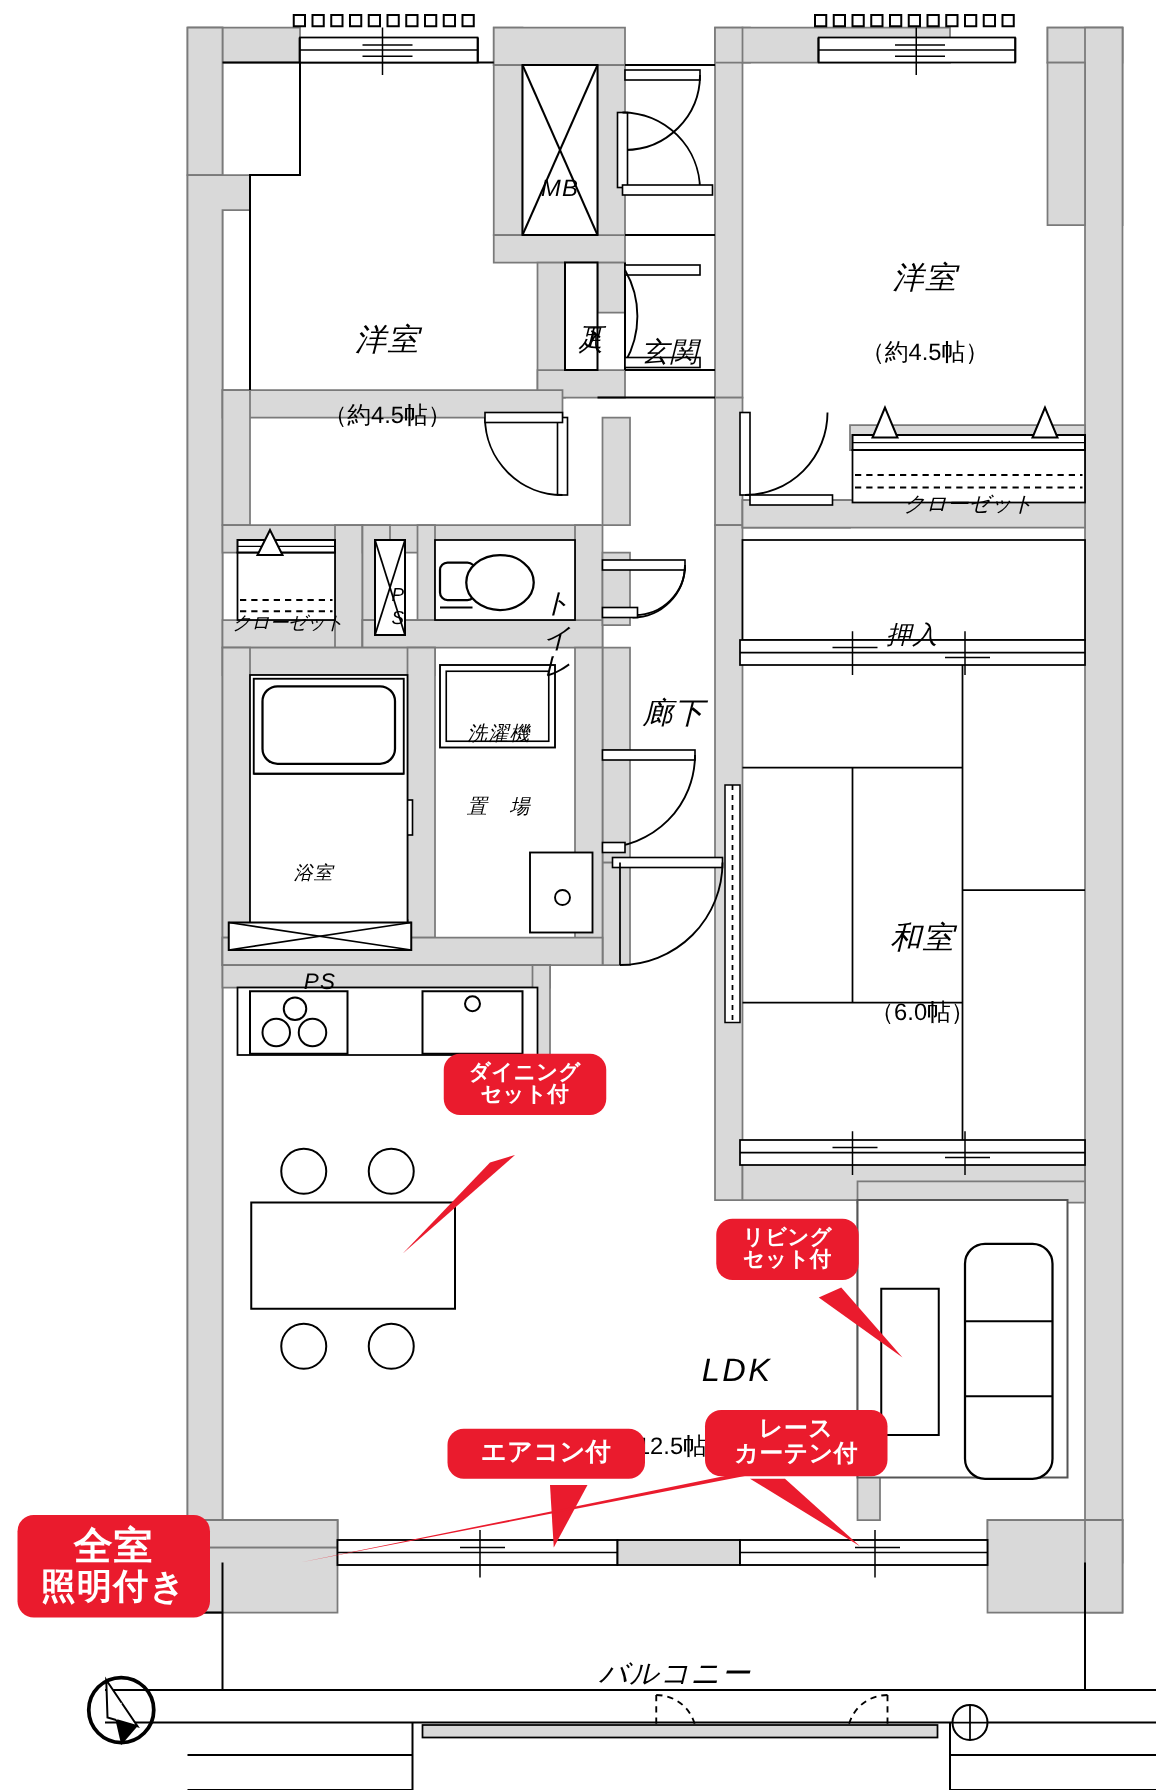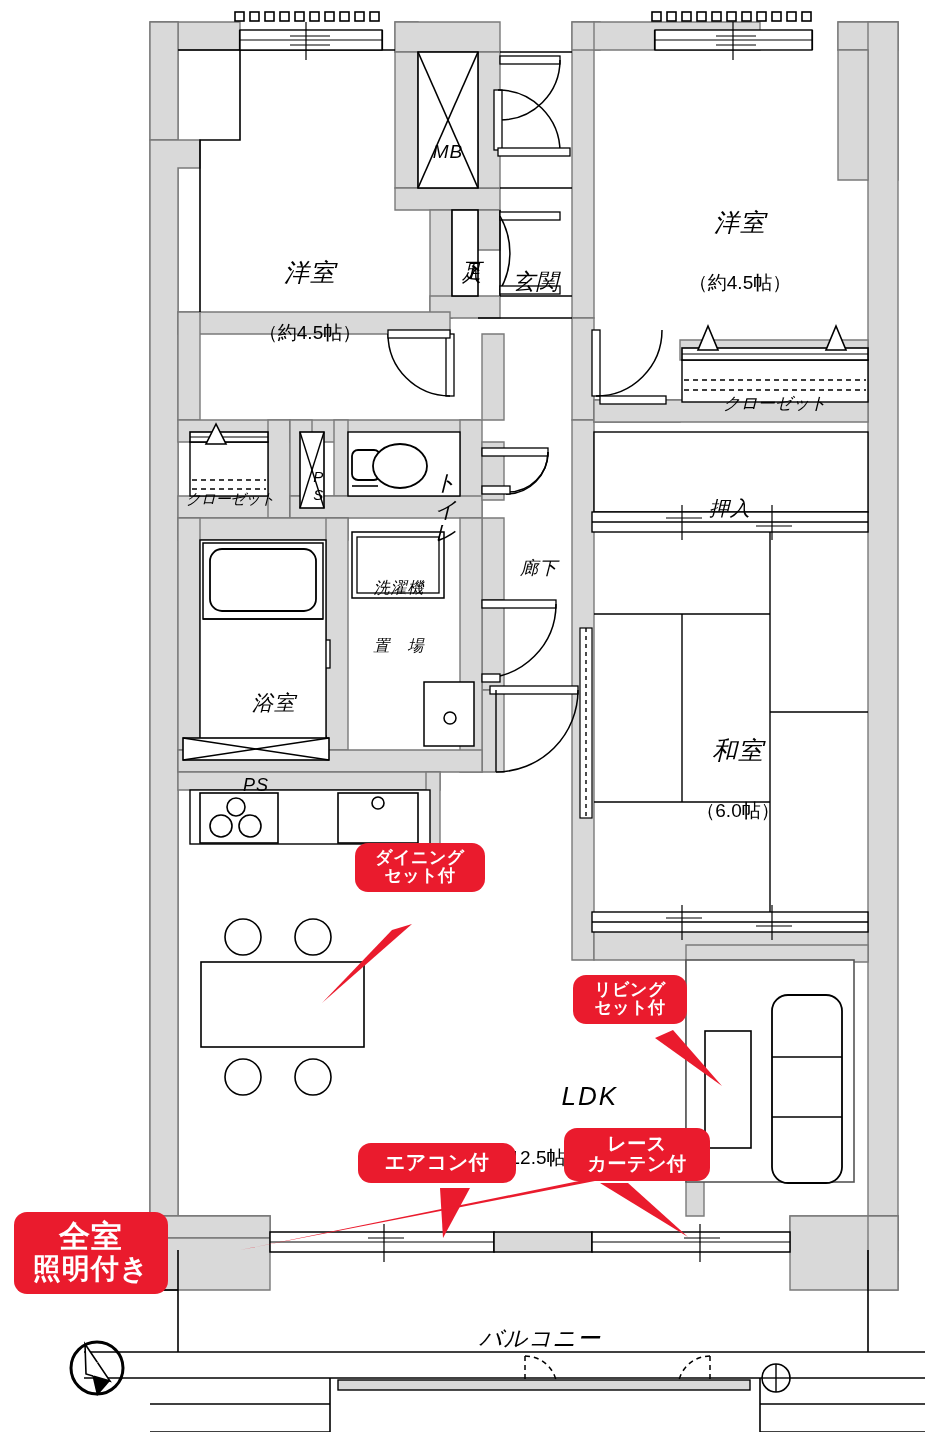--- a/index.html
+++ b/index.html
@@ -436,26 +436,26 @@
 
 <div class="rmlabel" style="left:183px;top:739px;width:146px;">
   <span class="big" style="font-size:18px;">PS</span>
 </div>
 
 <div class="rmlabel" style="left:424px;top:440px;width:34px;">
   <span class="big vert" style="font-size:22px;display:inline-block;line-height:1.1;">トイレ</span>
 </div>
 
 <div class="rmlabel" style="left:506px;top:522px;width:66px;">
-  <span class="big" style="font-size:18px;">廊下</span>
+  <span class="big" style="font-size:24px;">廊下</span>
 </div>
 
 
 <div class="rmlabel" style="left:206px;top:655px;width:90px;">
-  <span class="big" style="font-size:21px;text-align:right;">浴室</span>
+  <span class="big" style="font-size:15px;">浴室</span>
 </div>
 
 <div class="rmlabel" style="left:358px;top:540px;width:82px;line-height:1.2;">
   <span class="big" style="font-size:16px;">洗濯機</span>
   <span class="big" style="font-size:16px;">置　場</span>
 </div>
 
 <div class="rmlabel" style="left:660px;top:461px;width:140px;">
   <span class="big" style="font-size:20px;">押入</span>
 </div>

